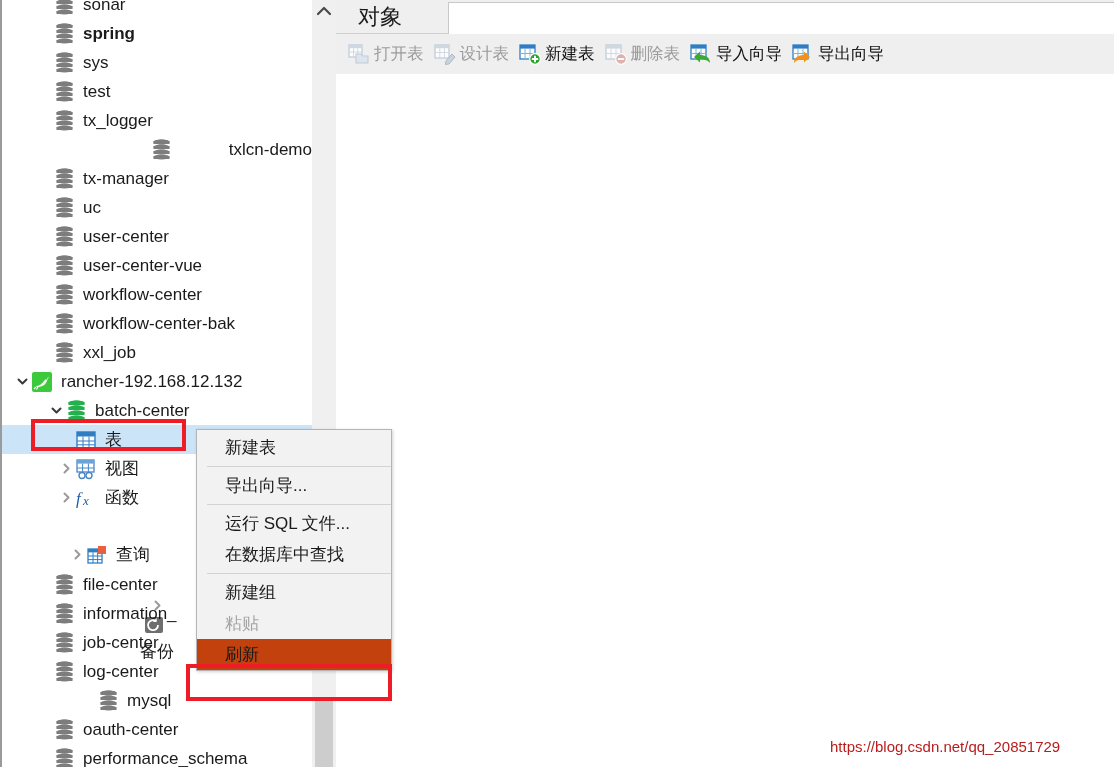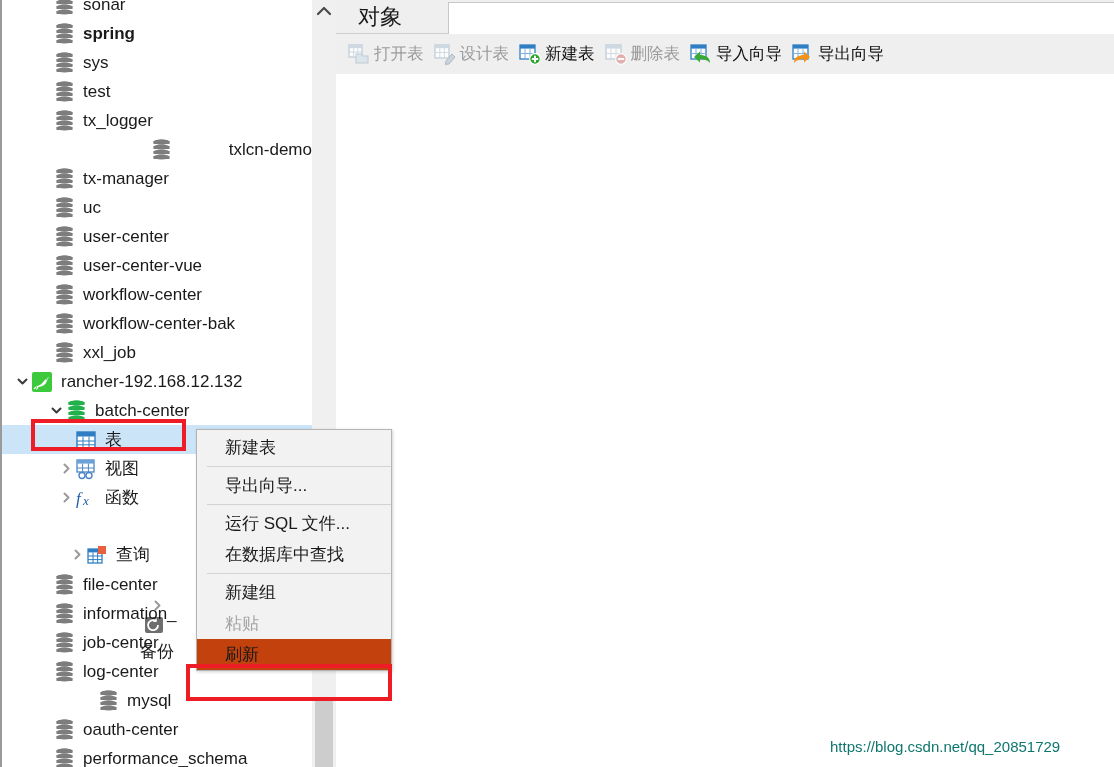--- a/index.html
+++ b/index.html
@@ -172,21 +172,21 @@
     pointer-events: none;
   }
   #redbox-table   { left: 31px;  top: 419px; width: 155px; height: 32px; }
   #redbox-refresh { left: 186px; top: 664px; width: 206px; height: 37px; }
 
   
   #watermark {
     position: absolute;
     left: 830px; top: 738px;
     font-size: 15px;
-    color: #0f766e;
+    color: #b91c1c;
     white-space: nowrap;
     z-index: 5;
   }
 </style>
 </head>
 <body>
 
 <div id="root">
 
   <div id="tree-panel">

